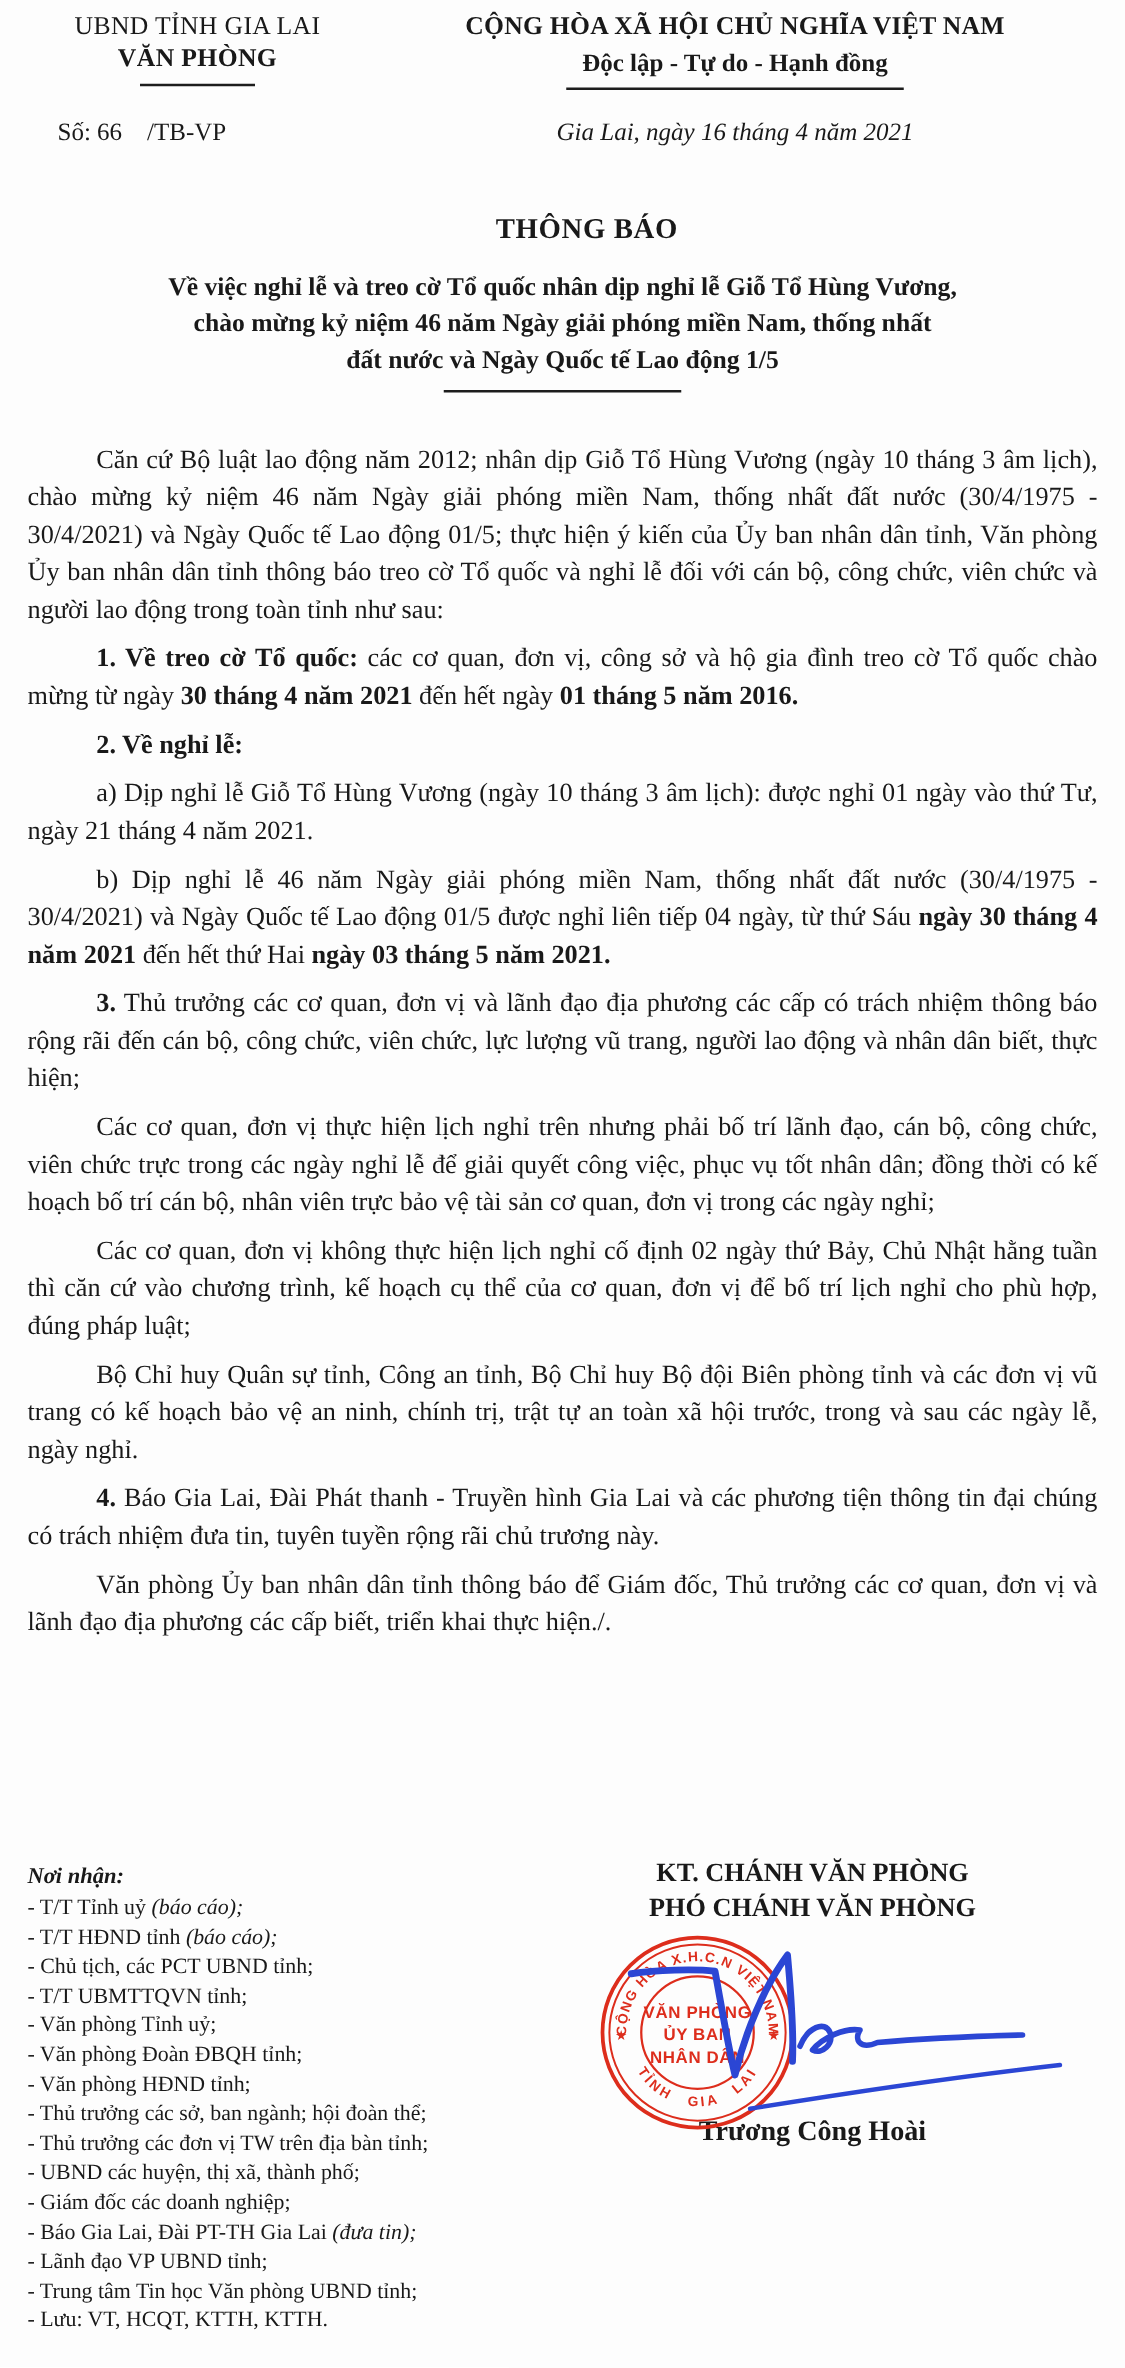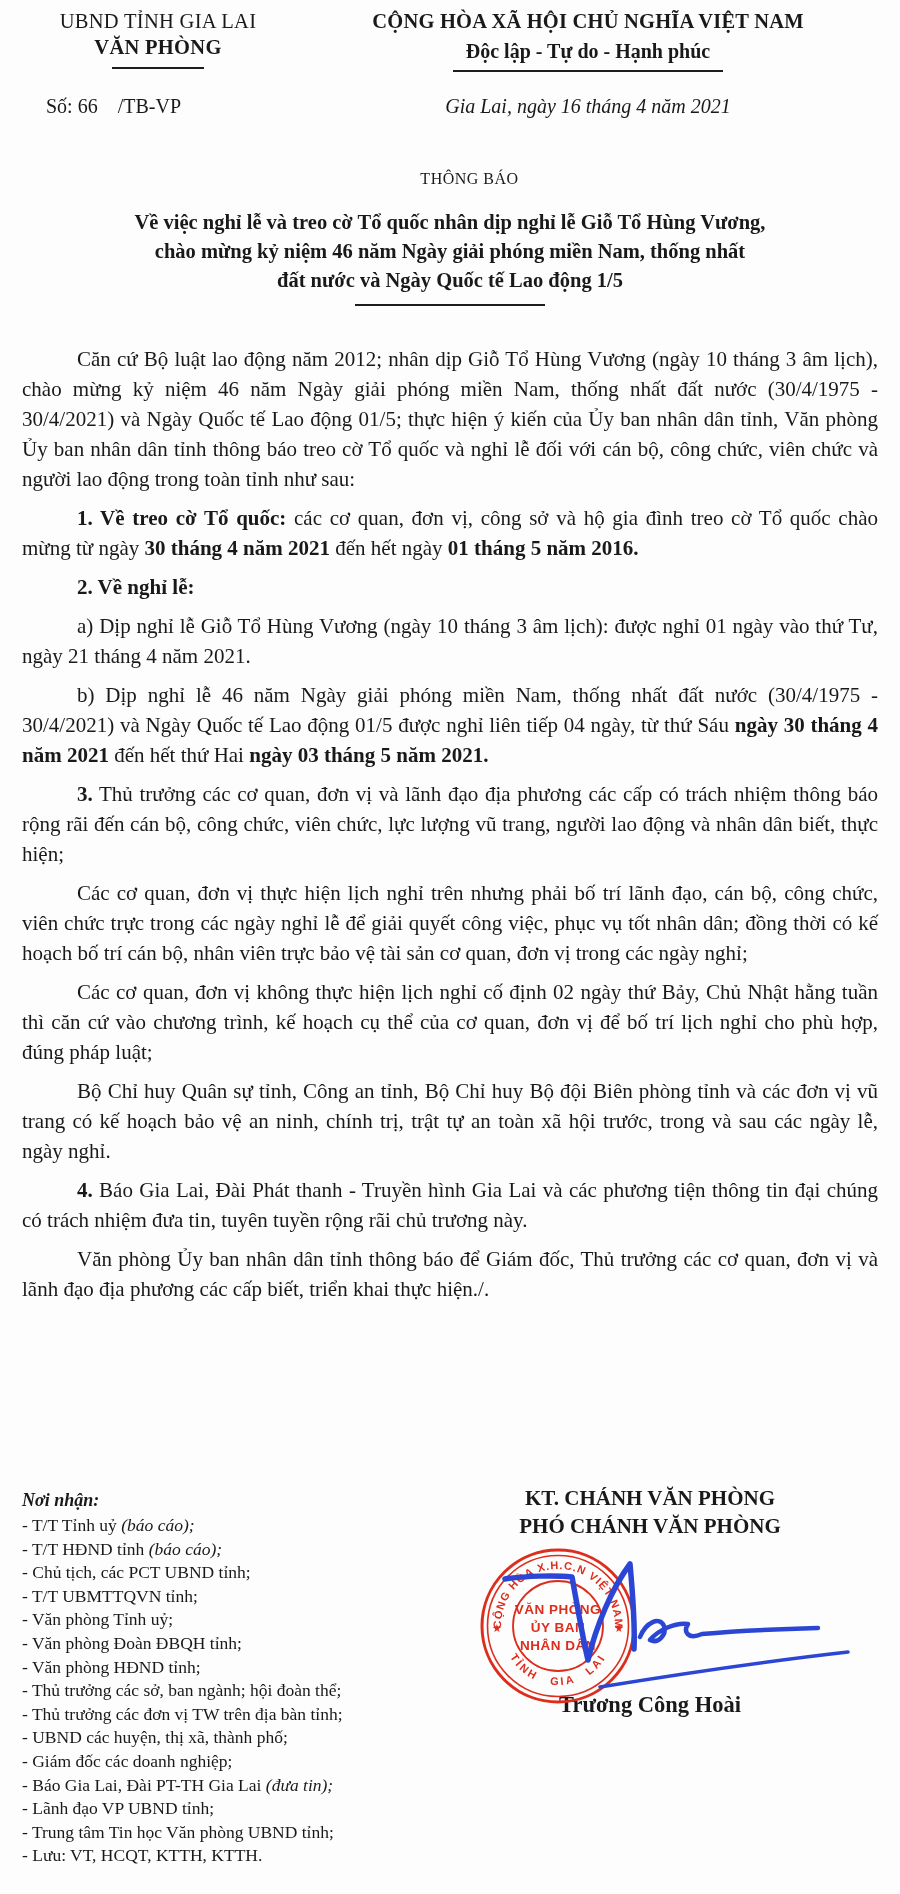--- a/index.html
+++ b/index.html
@@ -15,21 +15,21 @@
   .org-name{font-size:20.5px;font-weight:bold;margin-top:3px;letter-spacing:.3px;}
   .hr-left{width:92px;height:2px;background:#1d1d1d;margin:8px auto 0;}
   .doc-number{font-size:20px;text-align:left;padding-left:24px;margin-top:26px;white-space:pre;}
   .header-right{flex:1;text-align:center;}
   .nation{font-size:20.5px;font-weight:bold;letter-spacing:.2px;}
   .motto{font-size:20px;font-weight:bold;margin-top:7px;}
   .hr-right{width:270px;height:2px;background:#1d1d1d;margin:7px auto 0;}
   .place-date{font-size:20px;font-style:italic;margin-top:23px;}
   
   .title-block{text-align:center;margin-top:52px;}
-  .doc-title{font-size:16px;font-weight:normal;letter-spacing:.5px;margin-left:39px;}
+  .doc-title{font-size:23px;font-weight:bold;letter-spacing:.5px;margin-left:39px;}
   .doc-subtitle{font-size:20.5px;font-weight:bold;line-height:29px;margin-top:20px;}
   .title-rule{width:190px;height:2px;background:#1d1d1d;margin:9px auto 0;}
   
   .body-text{padding:0 22px;margin-top:38px;}
   .para{font-size:21px;line-height:30px;text-align:justify;text-indent:55px;margin:9px 0;}
   .b{font-weight:bold;}
   .i{font-style:italic;}
   .u{text-underline-offset:4px;text-decoration-thickness:1.5px;}
   
   .footer{position:absolute;left:0;top:1480px;width:900px;height:414px;}
@@ -58,21 +58,21 @@
 
   <div class="header">
     <div class="header-left">
       <div class="org-parent">UBND TỈNH GIA LAI</div>
       <div class="org-name">VĂN PHÒNG</div>
       <div class="hr-left"></div>
       <div class="doc-number">Số: 66    /TB-VP</div>
     </div>
     <div class="header-right">
       <div class="nation">CỘNG HÒA XÃ HỘI CHỦ NGHĨA VIỆT NAM</div>
-      <div class="motto">Độc lập - Tự do - Hạnh phúc</div>
+      <div class="motto">Độc lập - Tự do - Hạnh đồng</div>
       <div class="hr-right"></div>
       <div class="place-date">Gia Lai, ngày 16 tháng 4 năm 2021</div>
     </div>
   </div>
 
   <div class="title-block">
     <div class="doc-title">THÔNG BÁO</div>
     <div class="doc-subtitle">
         <div><span>Về việc nghỉ lễ và treo cờ Tổ quốc nhân dịp nghỉ lễ Giỗ Tổ Hùng Vương,</span></div>
         <div><span>chào mừng kỷ niệm 46 năm Ngày giải phóng miền Nam, thống nhất</span></div>

